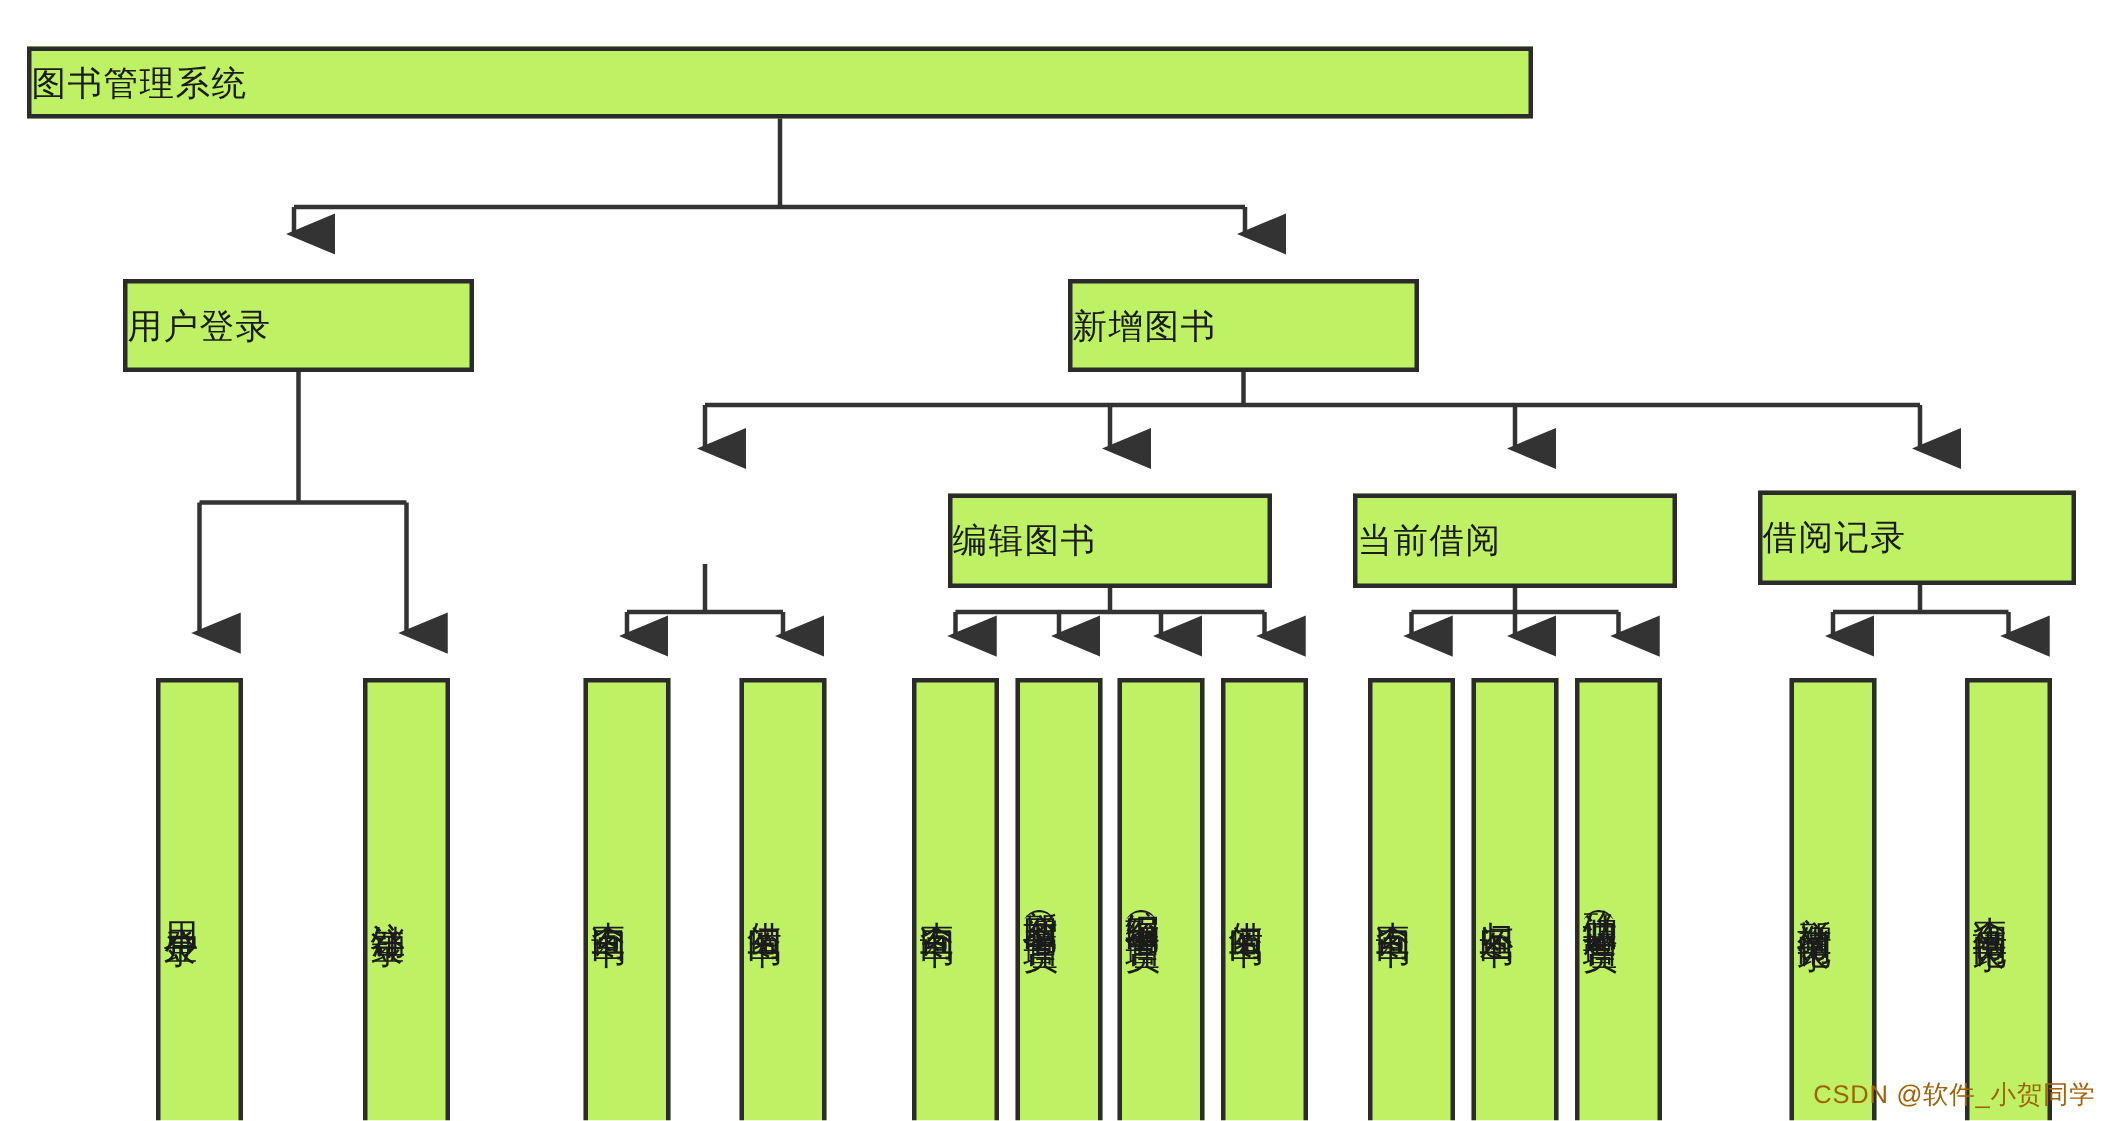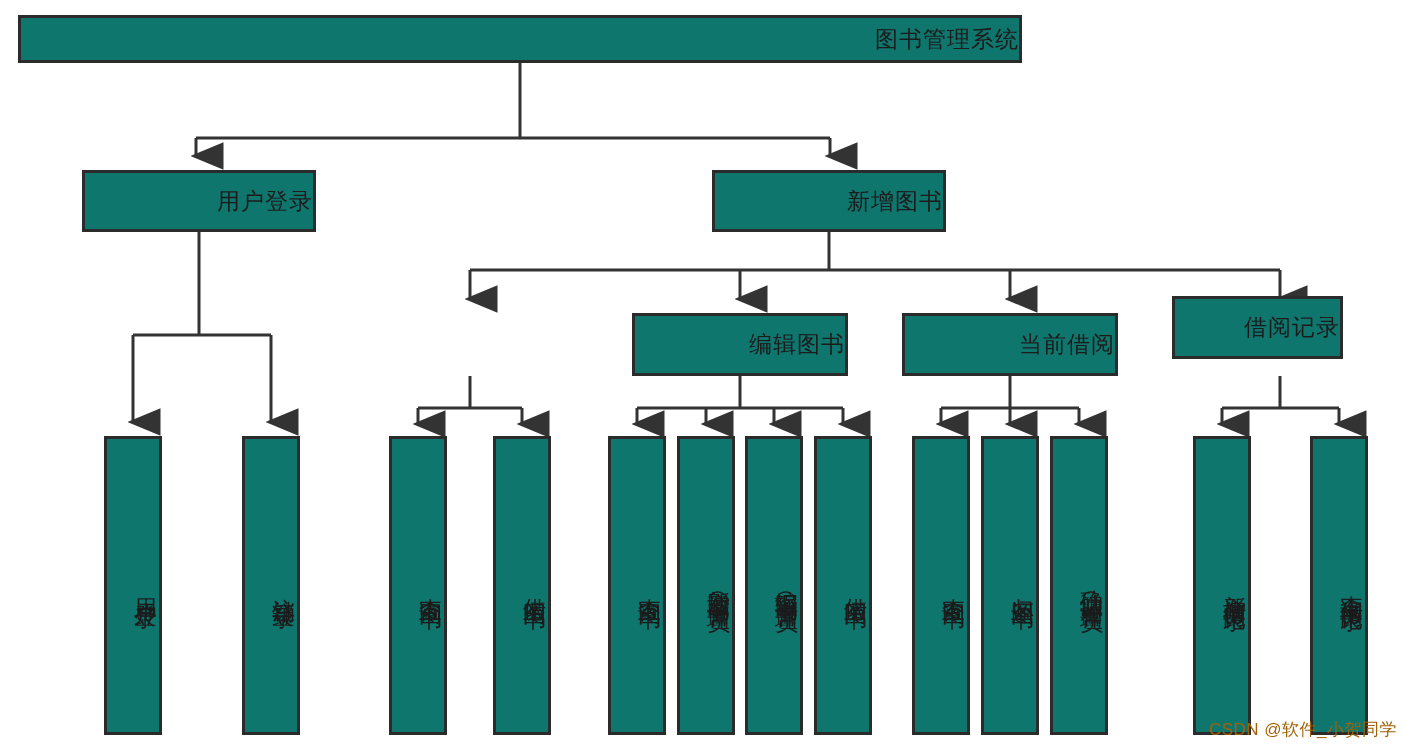--- a/index.html
+++ b/index.html
@@ -21,26 +21,27 @@
     position: absolute;
     left: 0;
     top: 0;
     width: 1405px;
     height: 747px;
     pointer-events: none;
   }
   .node {
     position: absolute;
     box-sizing: border-box;
-    background: #0f766e;
+    background: #bef264;
     border: 3px solid #2b2b2b;
     display: flex;
     align-items: center;
-    justify-content: flex-end;
+    justify-content: flex-start;
     color: #1b1b1b;
+    margin-top: 16px;
   }
   .node.root {
     border-width: 3px;
   }
   .node .label {
     font-size: 23px;
     line-height: 1.15;
     letter-spacing: 1px;
     white-space: nowrap;
   }
@@ -131,21 +132,21 @@
   <div class="node" style="left:712px; top:170px; width:234px; height:62px;">
     <span class="label">新增图书</span>
   </div>
 
   <div class="node" style="left:632px; top:313px; width:216px; height:63px;">
     <span class="label">编辑图书</span>
   </div>
   <div class="node" style="left:902px; top:313px; width:216px; height:63px;">
     <span class="label">当前借阅</span>
   </div>
-  <div class="node" style="left:1172px; top:296px; width:171px; height:63px;">
+  <div class="node" style="left:1172px; top:311px; width:212px; height:63px;">
     <span class="label">借阅记录</span>
   </div>
 
   <div class="node leaf" style="left:104px; top:436px; width:58px; height:299px;">
     <span class="label">用户登录</span>
   </div>
   <div class="node leaf" style="left:242px; top:436px; width:58px; height:299px;">
     <span class="label">注销登录</span>
   </div>
 

